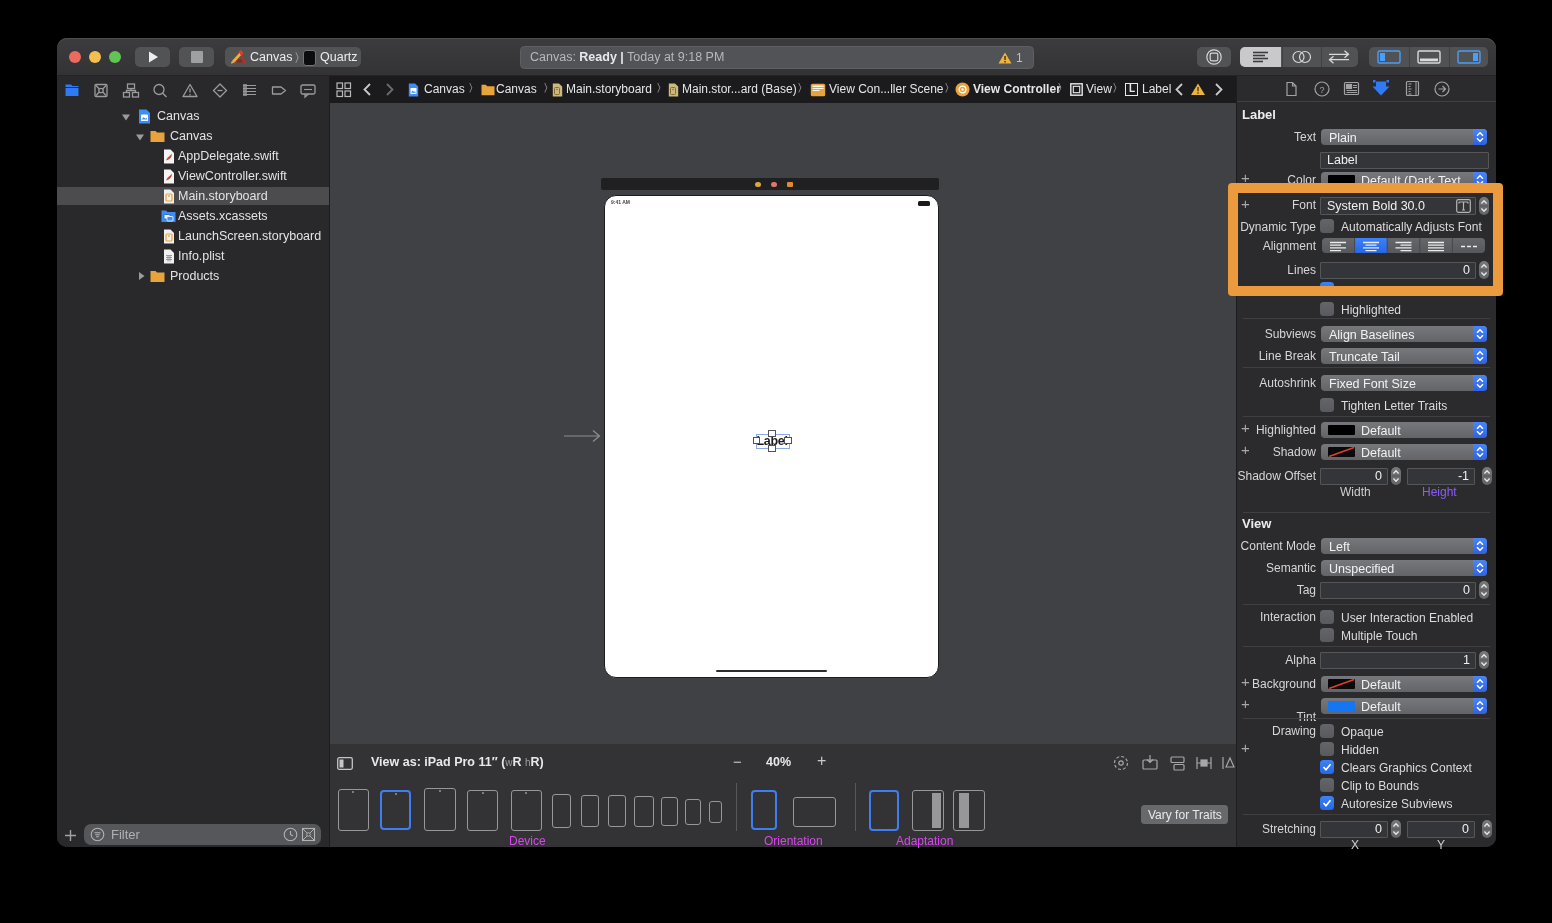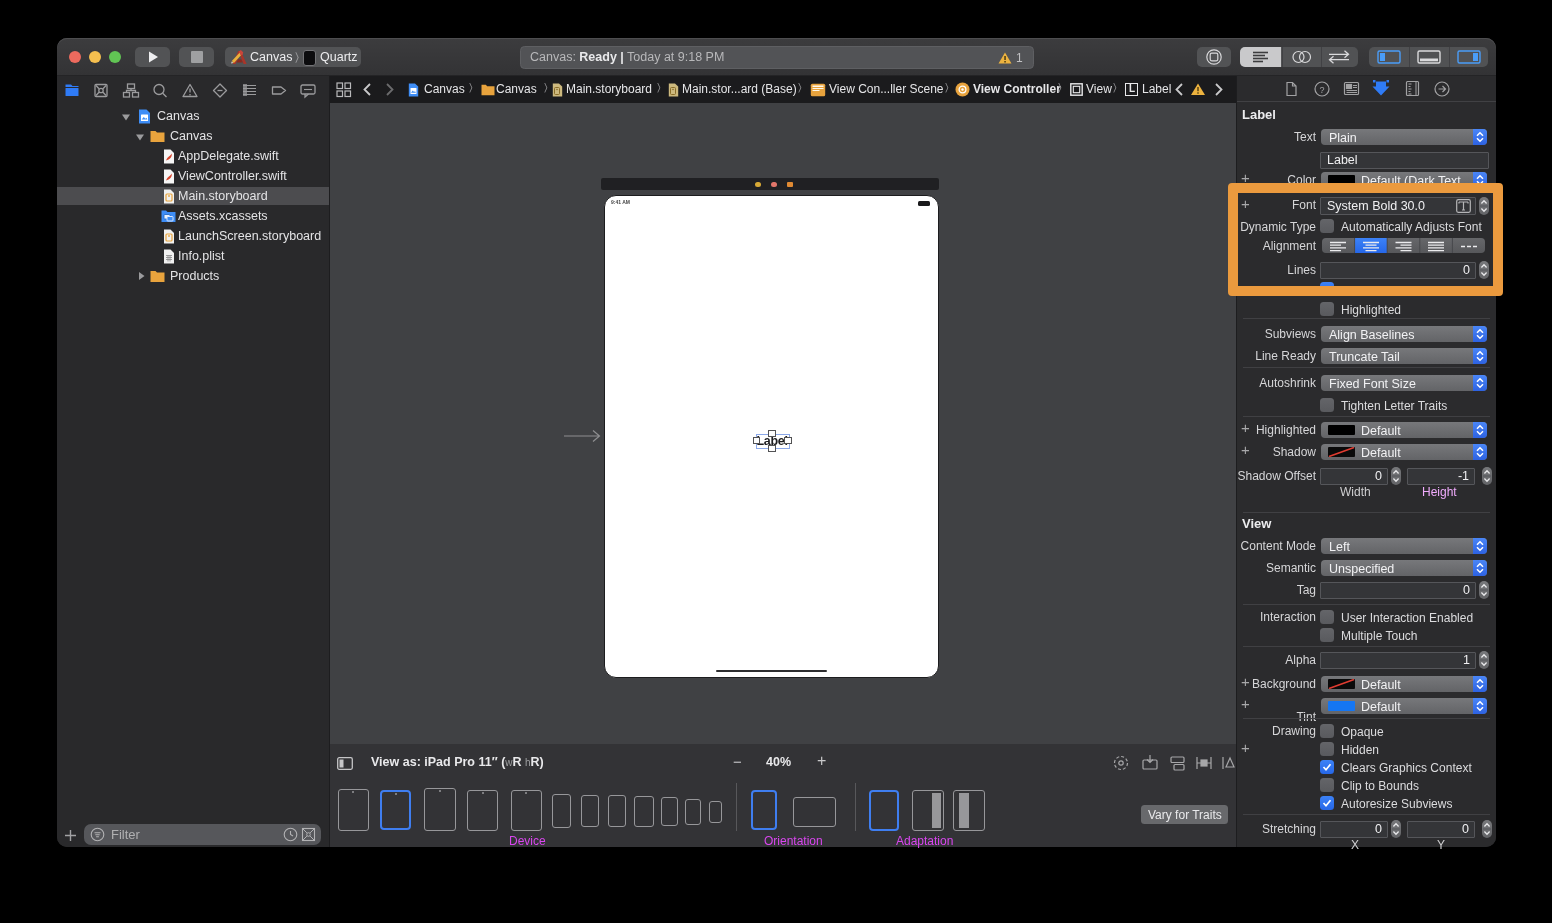--- a/index.html
+++ b/index.html
@@ -561,21 +561,21 @@
   <div class="cb" style="left:1320px;top:302px;"></div>
   <span class="cblab" style="top:303px;">Highlighted</span>
   <div class="sep" style="top:318px;"></div>
   <span class="ilabel" style="top:327px;">Subviews</span>
   <div class="popup" style="top:326px;">
       <span class="ptxt">Align Baselines</span>
       <div class="cap"><svg width="14" height="16">
           <path d="M4 6.7 L7 3.7 L10 6.7 M4 9.3 L7 12.3 L10 9.3" fill="none" stroke="#fff" stroke-width="1.5"></path>
         </svg></div>
     </div>
-  <span class="ilabel" style="top:349px;">Line Ready</span>
+  <span class="ilabel" style="top:349px;">Line Break</span>
   <div class="popup" style="top:348px;">
       <span class="ptxt">Truncate Tail</span>
       <div class="cap"><svg width="14" height="16">
           <path d="M4 6.7 L7 3.7 L10 6.7 M4 9.3 L7 12.3 L10 9.3" fill="none" stroke="#fff" stroke-width="1.5"></path>
         </svg></div>
     </div>
   <div class="sep" style="top:367px;"></div>
   <span class="ilabel" style="top:376px;">Autoshrink</span>
   <div class="popup" style="top:375px;">
       <span class="ptxt">Fixed Font Size</span>
@@ -617,21 +617,21 @@
         <path d="M1 9 H9" stroke="#55565a" stroke-width="1"></path>
       </svg></div>
   <div class="field" style="left:1407px;top:468px;width:66px;">
       <span class="num">-1</span>
     </div>
   <div class="stepper" style="left:1481.5px;top:467px;"><svg width="10" height="18">
         <path d="M2.4 6.5 L5 3.7 L7.6 6.5 M2.4 11.5 L5 14.3 L7.6 11.5" fill="none" stroke="#e8e8ea" stroke-width="1.3"></path>
         <path d="M1 9 H9" stroke="#55565a" stroke-width="1"></path>
       </svg></div>
   <span style="position:absolute;left:1340px;top:485px;font-size:12px;color:#cfcfd1;">Width</span>
-  <span style="position:absolute;left:1422px;top:485px;font-size:12px;color:#f0abfc;">Height</span>
+  <span style="position:absolute;left:1422px;top:485px;font-size:12px;color:#8b5cf6;">Height</span>
   <div class="sep" style="top:512px;"></div>
   <span style="position:absolute;left:1242px;top:516px;font-size:13px;font-weight:bold;color:#ececee;">View</span>
   <span class="ilabel" style="top:539px;">Content Mode</span>
   <div class="popup" style="top:538px;">
       <span class="ptxt">Left</span>
       <div class="cap"><svg width="14" height="16">
           <path d="M4 6.7 L7 3.7 L10 6.7 M4 9.3 L7 12.3 L10 9.3" fill="none" stroke="#fff" stroke-width="1.5"></path>
         </svg></div>
     </div>
   <span class="ilabel" style="top:561px;">Semantic</span>

